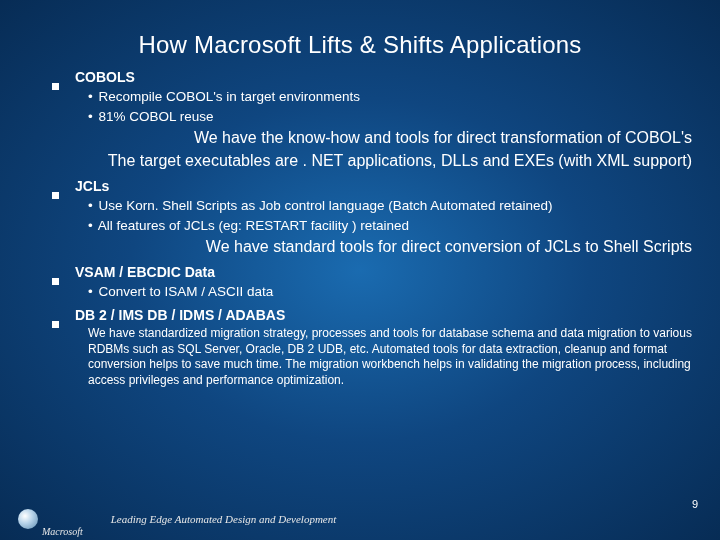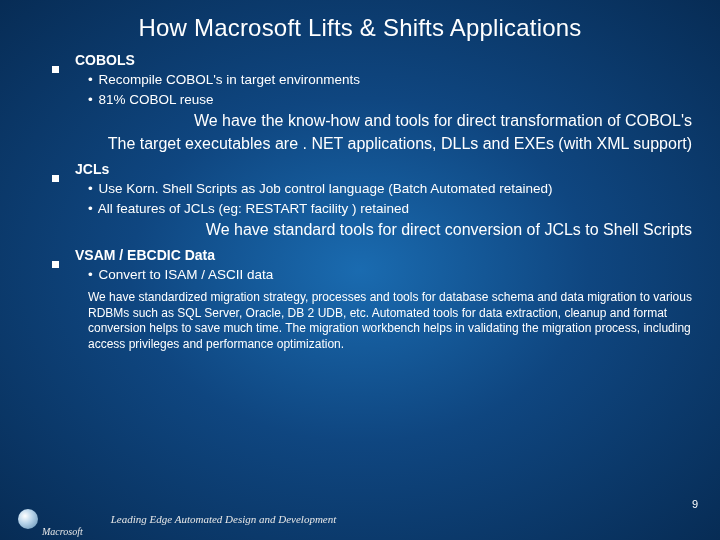--- a/index.html
+++ b/index.html
@@ -5,21 +5,21 @@
   * { margin: 0; padding: 0; box-sizing: border-box; }
   body {
     width: 720px;
     height: 540px;
     background: radial-gradient(ellipse at center, #1a6bb0 0%, #0f4680 45%, #072c55 100%);
     font-family: Arial, sans-serif;
     color: #ffffff;
     position: relative;
     overflow: hidden;
   }
-  .slide { padding: 14px 28px 0 28px; }
+  .slide { padding: 31px 28px 0 28px; }
   .title {
     font-size: 24px;
     font-weight: normal;
     text-align: center;
     margin-bottom: 10px;
     letter-spacing: 0.2px;
   }
   .content { padding-left: 24px; }
   .section { margin-bottom: 6px; }
   .section-header {
@@ -131,20 +131,24 @@
 
     <div class="section">
       <div class="section-header">
         <span class="bullet-sq"></span>
         <span class="section-title">VSAM / EBCDIC Data</span>
       </div>
       <div class="sub dot-line"><span class="dot">•</span> <span>Convert to ISAM / ASCII data</span></div>
     </div>
 
     <div class="section">
+      <div class="section-header">
+        <span class="bullet-sq"></span>
+        <span class="section-title">DB 2 / IMS DB / IDMS / ADABAS</span>
+      </div>
       <div class="para">We have standardized migration strategy, processes and tools for database schema and data migration to various RDBMs such as SQL Server, Oracle, DB 2 UDB, etc. Automated tools for data extraction, cleanup and format conversion helps to save much time. The migration workbench helps in validating the migration process, including access privileges and performance optimization.</div>
     </div>
 
   </div>
 </div>
 
 <div class="pagenum">9</div>
 
 <div class="footer">
   <div class="logo">

